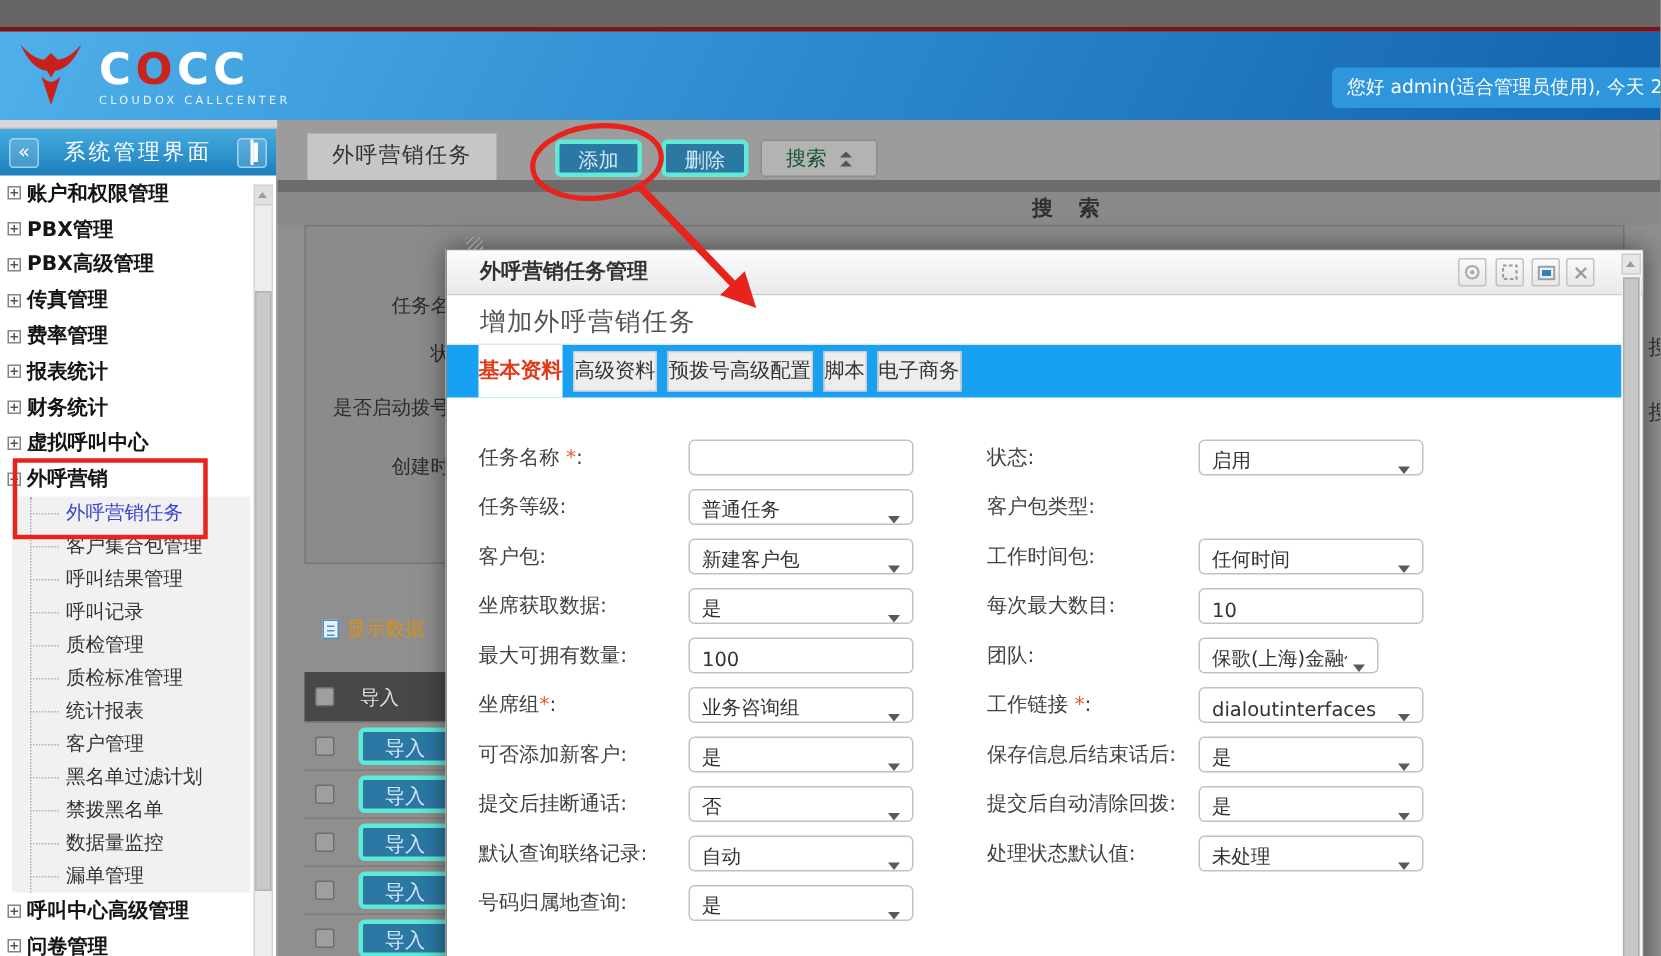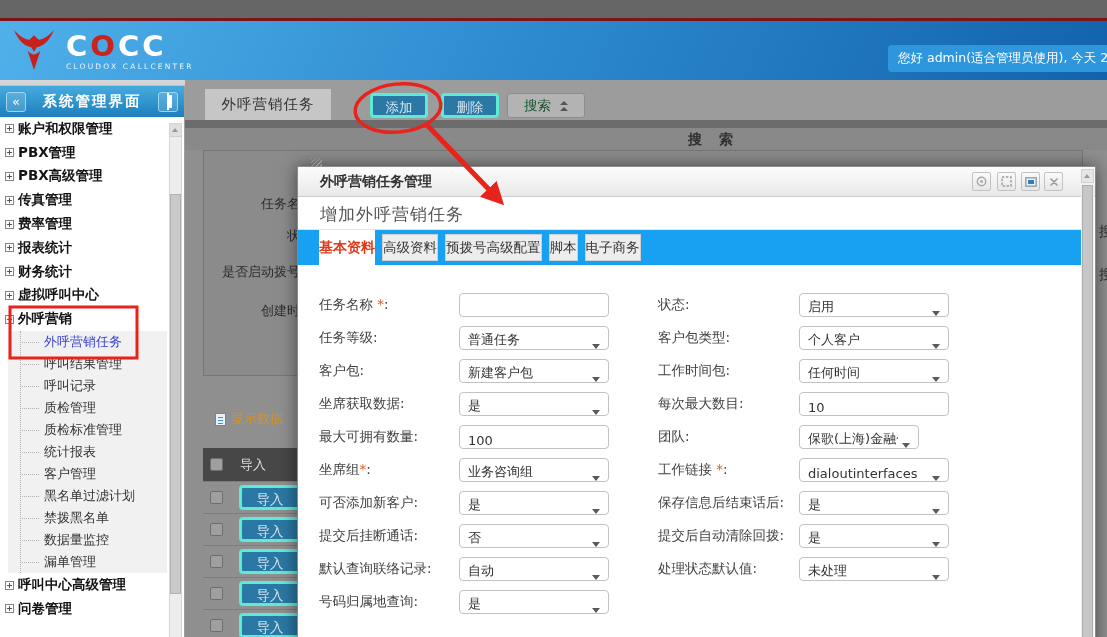--- a/index.html
+++ b/index.html
@@ -16,21 +16,21 @@
   .brand-line .accent{color:#c8241c}
   .tagline{font-size:7.5px;letter-spacing:2.2px;color:#eaf5fd;margin-top:1px}
   .user-box{position:absolute;right:0;top:24px;height:27px;width:219px;background:#2e96dd;
     border-radius:4px 0 0 4px;color:#fff;font-size:12.5px;line-height:26px;padding:0 10px;
     white-space:nowrap;overflow:hidden}
   .strip{position:absolute;left:0;top:62px;width:1107px;height:6px;background:#d6d6d6;border-bottom:1px solid #bdbdbd}
 
   
   .sidebar{position:absolute;left:0;top:68px;width:185px;height:569px;background:#fff;border-right:1px solid #9e9e9e}
   .side-header{height:31px;background:linear-gradient(180deg,#45abdf,#1d7fbd);display:flex;align-items:center;justify-content:space-between;padding:0 6px}
-  .side-title{color:#fff;font-weight:bold;font-size:14.5px;letter-spacing:2px}
+  .side-title{color:#fff;font-weight:normal;font-size:14.5px;letter-spacing:2px}
   .side-hbtn{width:20px;height:20px;border:1px solid #9fd4ef;border-radius:3px;color:#fff;font-size:13px;
     line-height:17px;text-align:center;background:rgba(255,255,255,.15);cursor:pointer}
   .pin{width:10px;height:10px;border:1px solid #fff;position:relative;margin:4px auto}
   .pin::after{content:"";position:absolute;left:1px;top:1px;bottom:1px;border-left:3px solid #fff}
   .menu{position:absolute;left:0;top:31px;right:17px;bottom:0;overflow:hidden}
   .mi{height:23.8px;display:flex;align-items:center;padding-left:5px;font-weight:bold;font-size:13.5px;color:#141414;cursor:pointer}
   .milabel{white-space:nowrap}
   .pbox{width:9px;height:9px;border:1px solid #848484;background:#fff;position:relative;margin-right:4px;flex:0 0 9px}
   .pbox::before{content:"";position:absolute;left:1px;right:1px;top:3px;border-top:1px solid #555}
   .pbox.plus::after{content:"";position:absolute;top:1px;bottom:1px;left:3px;border-left:1px solid #555}
@@ -177,20 +177,23 @@
         </div>
       <div class="mi">
           <span class="pbox"></span>
           <span class="milabel">外呼营销</span>
         </div>
       <div class="subgroup">
         <div class="sub selected">
             <span class="milabel">外呼营销任务</span>
           </div>
         <div class="sub">
+            <span class="milabel">客户集合包管理</span>
+          </div>
+        <div class="sub">
             <span class="milabel">呼叫结果管理</span>
           </div>
         <div class="sub">
             <span class="milabel">呼叫记录</span>
           </div>
         <div class="sub">
             <span class="milabel">质检管理</span>
           </div>
         <div class="sub">
             <span class="milabel">质检标准管理</span>
@@ -394,24 +397,20 @@
     <div class="fcol right">
       <div class="frow">
         <span class="flabel"><span>状态</span><span class="req"></span><span>:</span></span>
         <div class="ctl">
             <span class="val">启用</span>
             <span class="sel-arrow"></span>
           </div>
       </div>
       <div class="frow">
         <span class="flabel"><span>客户包类型</span><span class="req"></span><span>:</span></span>
-        <div class="ctl">
-            <span class="val">个人客户</span>
-            <span class="sel-arrow"></span>
-          </div>
       </div>
       <div class="frow">
         <span class="flabel"><span>工作时间包</span><span class="req"></span><span>:</span></span>
         <div class="ctl">
             <span class="val">任何时间</span>
             <span class="sel-arrow"></span>
           </div>
       </div>
       <div class="frow">
         <span class="flabel"><span>每次最大数目</span><span class="req"></span><span>:</span></span>

